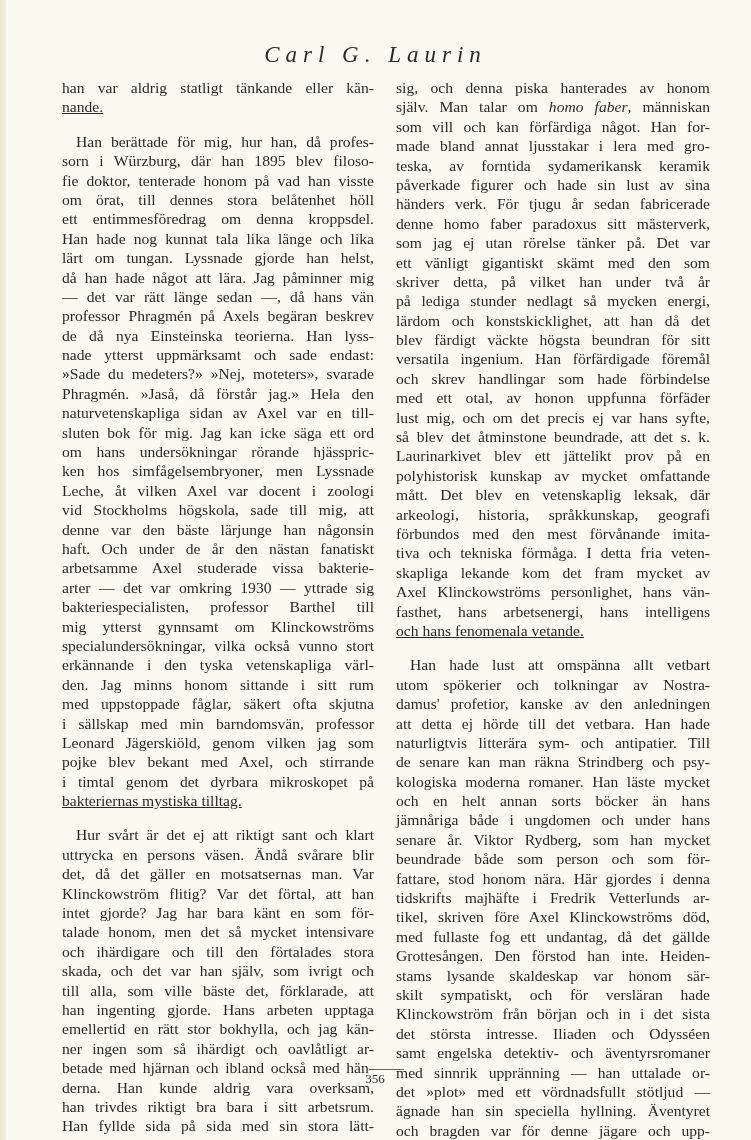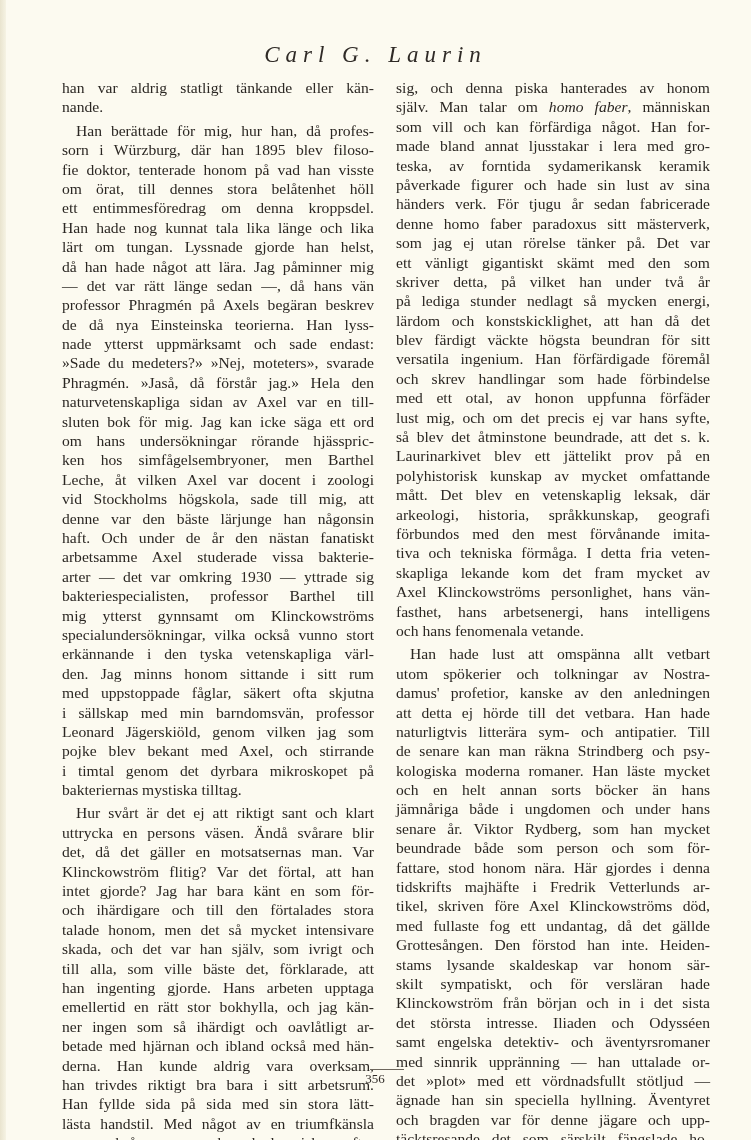--- a/index.html
+++ b/index.html
@@ -50,23 +50,23 @@
     }
     .col-left { left: 62px; }
     .col-right { left: 396px; width: 314px; }
     .line {
       display: block;
       white-space: nowrap;
       text-align: justify;
       text-align-last: justify;
       height: 19.4px;
     }
-    .line.last { text-align-last: left; }
+    .line.last { text-align-last: left; text-decoration: underline; }
     .line.indent { padding-left: 14px; }
-    .line.para-gap { margin-top: 4px; }
+    .line.para-gap { margin-top: 15px; }
     .page-number-rule {
       position: absolute;
       top: 1069px;
       left: 370px;
       width: 34px;
       height: 1px;
       background: #6d665c;
     }
     .page-number {
       position: absolute;
@@ -101,21 +101,21 @@
       <span class="line">då han hade något att lära. Jag påminner mig</span>
       <span class="line">— det var rätt länge sedan —, då hans vän</span>
       <span class="line">professor Phragmén på Axels begäran beskrev</span>
       <span class="line">de då nya Einsteinska teorierna. Han lyss-</span>
       <span class="line">nade ytterst uppmärksamt och sade endast:</span>
       <span class="line">»Sade du medeters?» »Nej, moteters», svarade</span>
       <span class="line">Phragmén. »Jaså, då förstår jag.» Hela den</span>
       <span class="line">naturvetenskapliga sidan av Axel var en till-</span>
       <span class="line">sluten bok för mig. Jag kan icke säga ett ord</span>
       <span class="line">om hans undersökningar rörande hjässpric-</span>
-      <span class="line">ken hos simfågelsembryoner, men Barthel</span>
+      <span class="line">ken hos simfågelsembryoner, men Lyssnade</span>
       <span class="line">Leche, åt vilken Axel var docent i zoologi</span>
       <span class="line">vid Stockholms högskola, sade till mig, att</span>
       <span class="line">denne var den bäste lärjunge han någonsin</span>
       <span class="line">haft. Och under de år den nästan fanatiskt</span>
       <span class="line">arbetsamme Axel studerade vissa bakterie-</span>
       <span class="line">arter — det var omkring 1930 — yttrade sig</span>
       <span class="line">bakteriespecialisten, professor Barthel till</span>
       <span class="line">mig ytterst gynnsamt om Klinckowströms</span>
       <span class="line">specialundersökningar, vilka också vunno stort</span>
       <span class="line">erkännande i den tyska vetenskapliga värl-</span>
@@ -124,22 +124,22 @@
       <span class="line">i sällskap med min barndomsvän, professor</span>
       <span class="line">Leonard Jägerskiöld, genom vilken jag som</span>
       <span class="line">pojke blev bekant med Axel, och stirrande</span>
       <span class="line">i timtal genom det dyrbara mikroskopet på</span>
       <span class="line last">bakteriernas mystiska tilltag.</span>
       <span class="line indent para-gap">Hur svårt är det ej att riktigt sant och klart</span>
       <span class="line">uttrycka en persons väsen. Ändå svårare blir</span>
       <span class="line">det, då det gäller en motsatsernas man. Var</span>
       <span class="line">Klinckowström flitig? Var det förtal, att han</span>
       <span class="line">intet gjorde? Jag har bara känt en som för-</span>
+      <span class="line">talade honom, men det så mycket intensivare</span>
       <span class="line">och ihärdigare och till den förtalades stora</span>
-      <span class="line">talade honom, men det så mycket intensivare</span>
       <span class="line">skada, och det var han själv, som ivrigt och</span>
       <span class="line">till alla, som ville bäste det, förklarade, att</span>
       <span class="line">han ingenting gjorde. Hans arbeten upptaga</span>
       <span class="line">emellertid en rätt stor bokhylla, och jag kän-</span>
       <span class="line">ner ingen som så ihärdigt och oavlåtligt ar-</span>
       <span class="line">betade med hjärnan och ibland också med hän-</span>
       <span class="line">derna. Han kunde aldrig vara overksam,</span>
       <span class="line">han trivdes riktigt bra bara i sitt arbetsrum.</span>
       <span class="line">Han fyllde sida på sida med sin stora lätt-</span>
       <span class="line">lästa handstil. Med något av en triumfkänsla</span>

